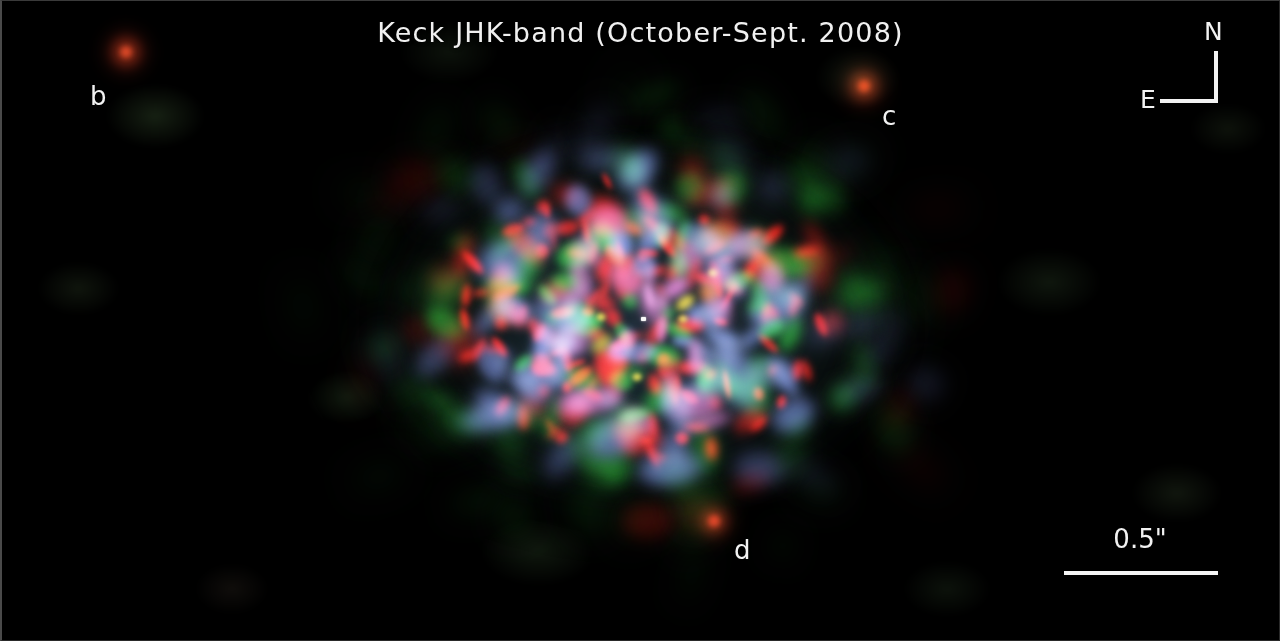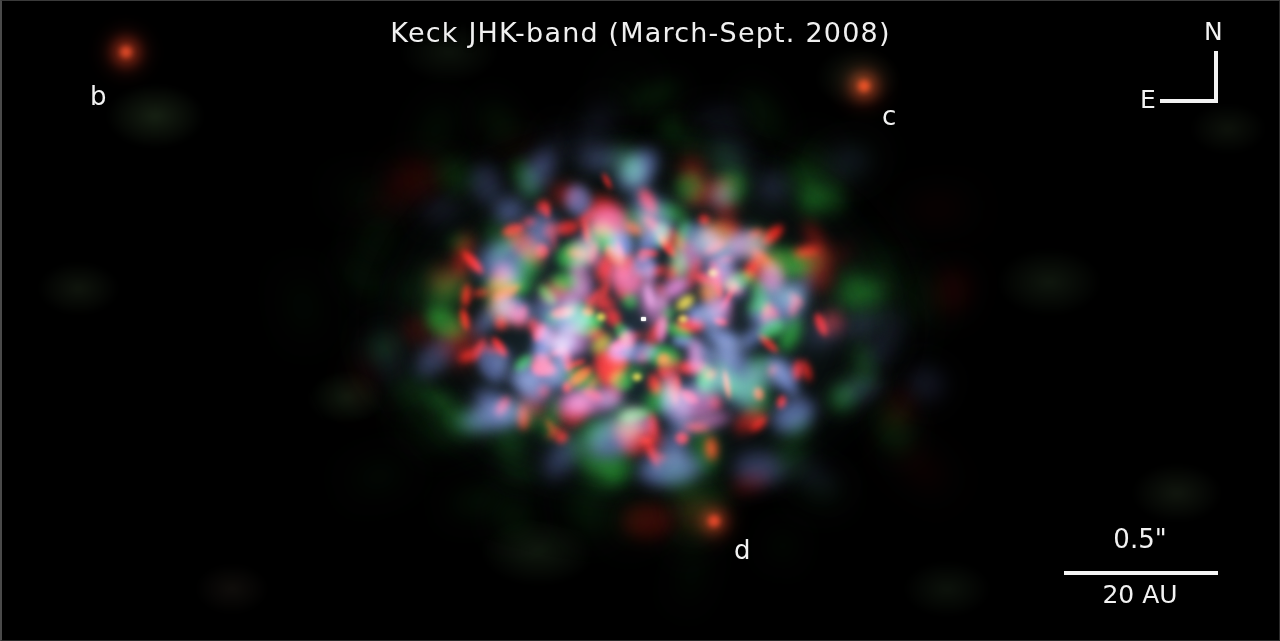--- a/index.html
+++ b/index.html
@@ -579,28 +579,27 @@
       <div class="planet" style="left: 828.2px; top: 51.2px; width: 67.6px; height: 67.6px; background: radial-gradient(closest-side, rgba(240, 84, 40, 0.8) 0%, rgba(122, 36, 18, 0.6) 38%, rgba(40, 10, 6, 0.35) 62%, rgba(0, 0, 0, 0) 100%); filter: blur(5px);"></div>
       <div class="planet-core" style="left: 854.85px; top: 77.85px; width: 14.3px; height: 14.3px; background: radial-gradient(closest-side, rgb(240, 84, 40) 0%, rgba(240, 84, 40, 0.867) 55%, rgba(0, 0, 0, 0) 100%); filter: blur(2.5px);"></div>
       <div class="planet-label" style="left: 880px; top: 102px;">c</div>
       <div class="planet" style="left: 680.8px; top: 488.8px; width: 62.4px; height: 62.4px; background: radial-gradient(closest-side, rgba(232, 72, 42, 0.8) 0%, rgba(112, 32, 16, 0.6) 38%, rgba(40, 10, 6, 0.35) 62%, rgba(0, 0, 0, 0) 100%); filter: blur(5px);"></div>
       <div class="planet-core" style="left: 705.4px; top: 513.4px; width: 13.2px; height: 13.2px; background: radial-gradient(closest-side, rgb(232, 72, 42) 0%, rgba(232, 72, 42, 0.867) 55%, rgba(0, 0, 0, 0) 100%); filter: blur(2.5px);"></div>
       <div class="planet-label" style="left: 732px; top: 536px;">d</div>
     </div>
 
   <div id="star-marker" style="left: 639px; top: 316px; background: rgb(248, 248, 248);"></div>
 
-  <div id="title">Keck JHK-band (March-Sept. 2008)</div>
+  <div id="title">Keck JHK-band (October-Sept. 2008)</div>
 
   <div id="compass">
     <div id="compass-vline"></div>
     <div id="compass-hline"></div>
     <div id="compass-n">N</div>
     <div id="compass-e">E</div>
   </div>
 
   <div id="scalebar">
     <div id="scale-top-label">0.5"</div>
     <div id="scale-line"></div>
-    <div id="scale-bottom-label">20 AU</div>
   </div>
 
 </div>
 
 </body></html>

